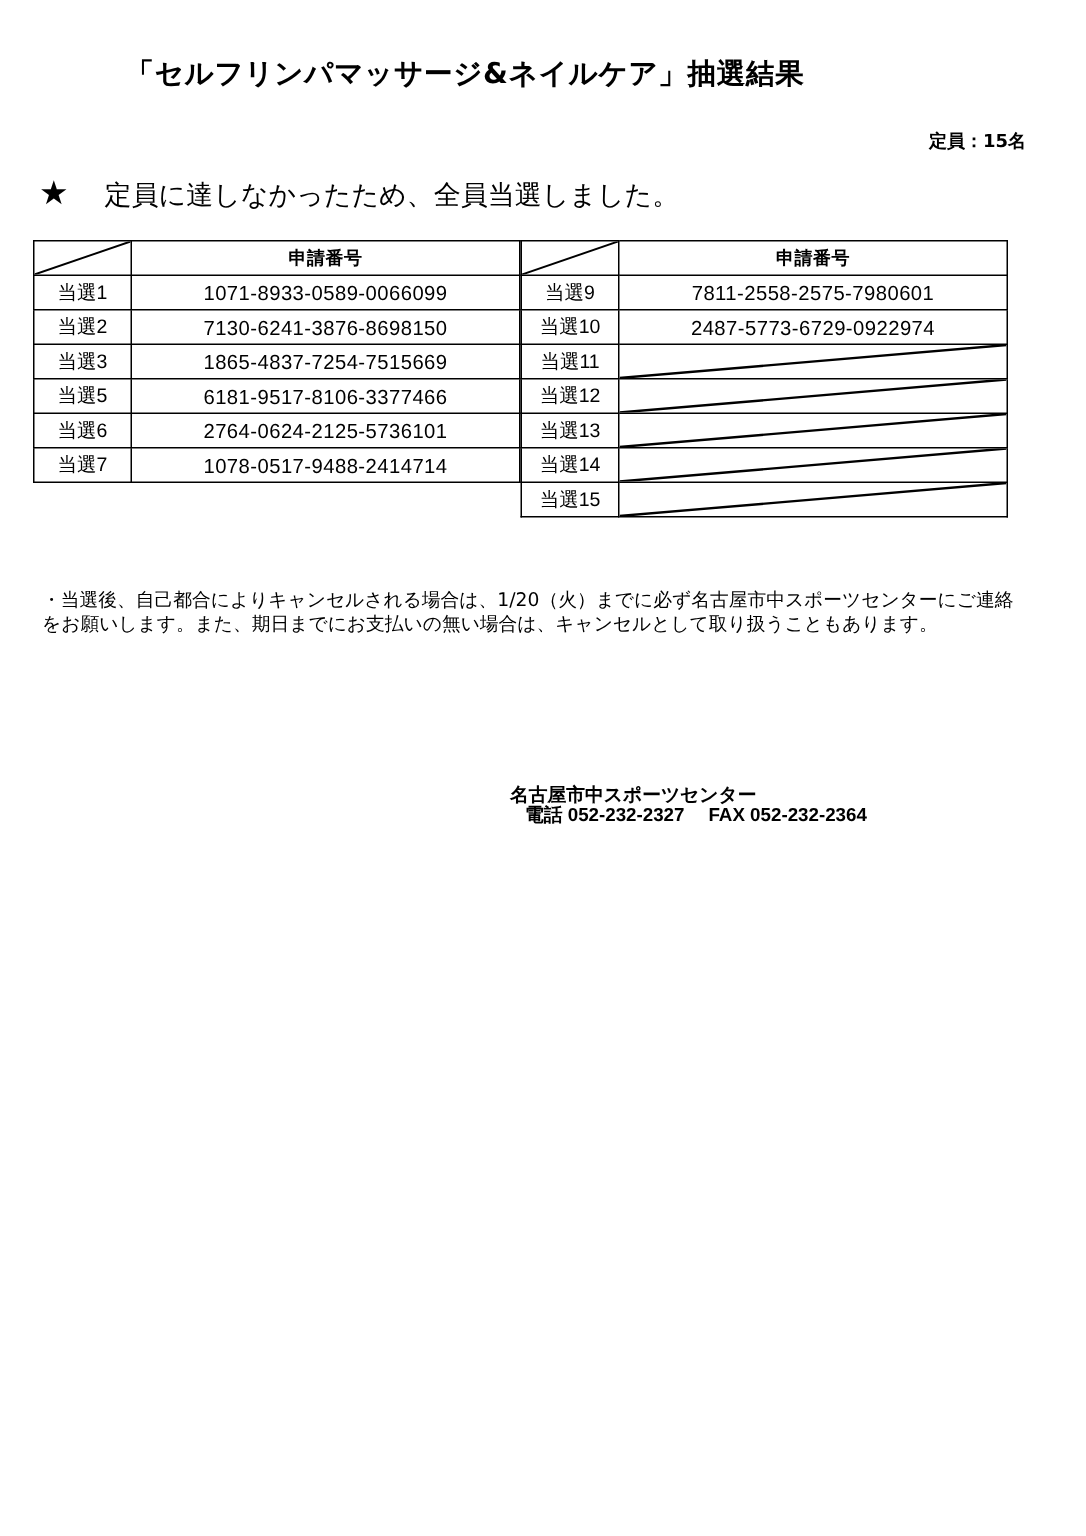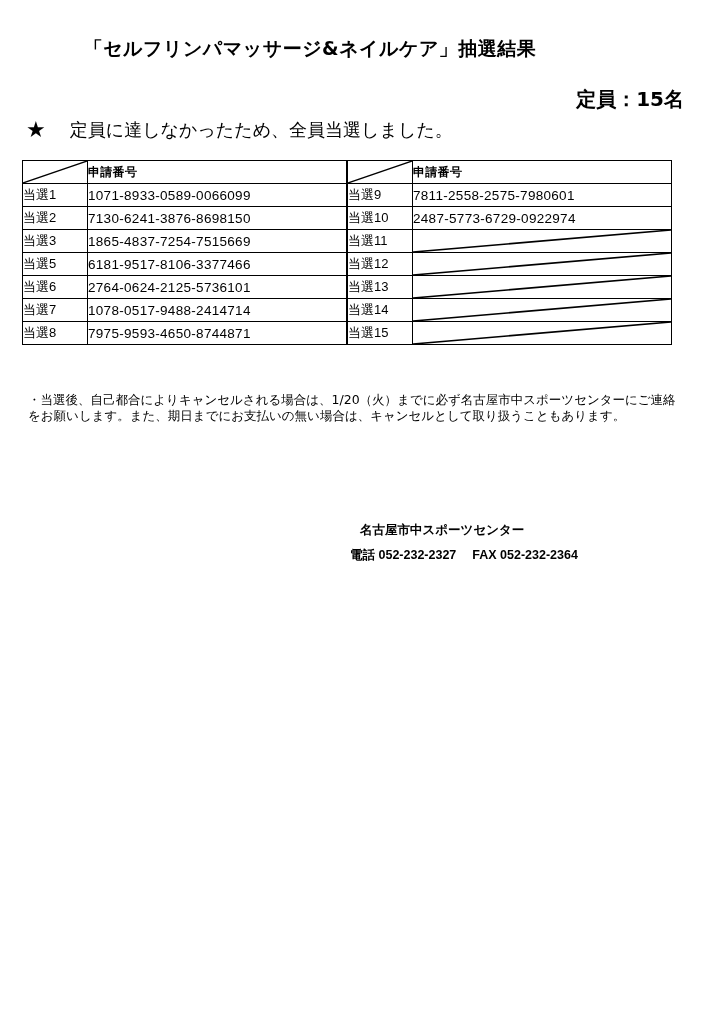--- a/index.html
+++ b/index.html
@@ -1,33 +1,33 @@
 <!DOCTYPE html>
 <html><head>
 <meta charset="utf-8">
 <style>
   html, body { margin: 0; padding: 0; background: #ffffff; }
   body { width: 724px; height: 1024px; position: relative; overflow: hidden; color: #000; font-family: "DejaVu Sans", sans-serif; }
   .title { position: absolute; top: 36px; left: 0; width: 620px; text-align: center; font-size: 19px; font-weight: bold; letter-spacing: 0.5px; }
-  .capacity { position: absolute; top: 86px; right: 40px; font-size: 20px; font-weight: bold; }
+  .capacity { position: absolute; top: 86px; right: 40px; font-size: 12px; font-weight: bold; }
   .notice { position: absolute; top: 117px; left: 26px; font-size: 18px; display: flex; align-items: center; }
   .notice .star { font-size: 22px; margin-right: 24px; }
   table.lt { position: absolute; border-collapse: collapse; table-layout: fixed; }
-  table.lt td { border: 1.5px solid #000; height: 22px; padding: 0; text-align: left; font-size: 13.5px; font-family: "Liberation Sans", sans-serif; position: relative; }
+  table.lt td { border: 1.5px solid #000; height: 22px; padding: 0; text-align: center; font-size: 13.5px; font-family: "Liberation Sans", sans-serif; position: relative; }
   table.lt td.lbl { width: 64px; font-size: 13px; }
   table.lt td.num { width: 258px; letter-spacing: 0.3px; }
   table.lt td.hdr { font-size: 12px; font-weight: bold; font-family: "DejaVu Sans", sans-serif; }
   .t1 { left: 22px; top: 160px; }
   .t2 { left: 347px; top: 160px; }
   .t2 td.num { width: 256px; }
   svg.slash { position: absolute; left: 0; top: 0; width: 100%; height: 100%; }
   .notes { position: absolute; left: 28px; top: 392px; width: 660px; font-size: 12.5px; line-height: 16px; font-family: "DejaVu Sans", sans-serif; }
   .notes p { margin: 0 0 16px 0; }
-  .org { position: absolute; left: 360px; top: 522px; font-size: 12.5px; font-weight: bold; font-family: Liberation Serif, serif; }
-  .contact { position: absolute; left: 350px; top: 547px; font-size: 12.5px; font-weight: bold; font-family: "Liberation Sans", sans-serif; white-space: pre; }
+  .org { position: absolute; left: 340px; top: 522px; font-size: 12.5px; font-weight: bold; font-family: Liberation Serif, serif; }
+  .contact { position: absolute; left: 350px; top: 535px; font-size: 12.5px; font-weight: bold; font-family: "Liberation Sans", sans-serif; white-space: pre; }
 </style>
 </head>
 <body>
 
 <div class="title">「セルフリンパマッサージ&amp;ネイルケア」抽選結果</div>
 <div class="capacity">定員：15名</div>
 <div class="notice">
   <span class="star">★</span>
   <span>定員に達しなかったため、全員当選しました。</span>
 </div>
@@ -58,24 +58,20 @@
         <td class="lbl">当選5</td>
         <td class="num">6181-9517-8106-3377466</td>
       </tr>
   <tr>
         <td class="lbl">当選6</td>
         <td class="num">2764-0624-2125-5736101</td>
       </tr>
   <tr>
         <td class="lbl">当選7</td>
         <td class="num">1078-0517-9488-2414714</td>
-      </tr>
-  <tr>
-        <td class="lbl">当選8</td>
-        <td class="num">7975-9593-4650-8744871</td>
       </tr>
 </tbody>
   </table>
 
 <table class="lt t2">
   <tbody>
       <tr>
     <td class="lbl">
           <svg class="slash" viewBox="0 0 64 22" preserveAspectRatio="none">
             <line x1="0" y1="22" x2="64" y2="0" stroke="#000" stroke-width="1.3"></line>

